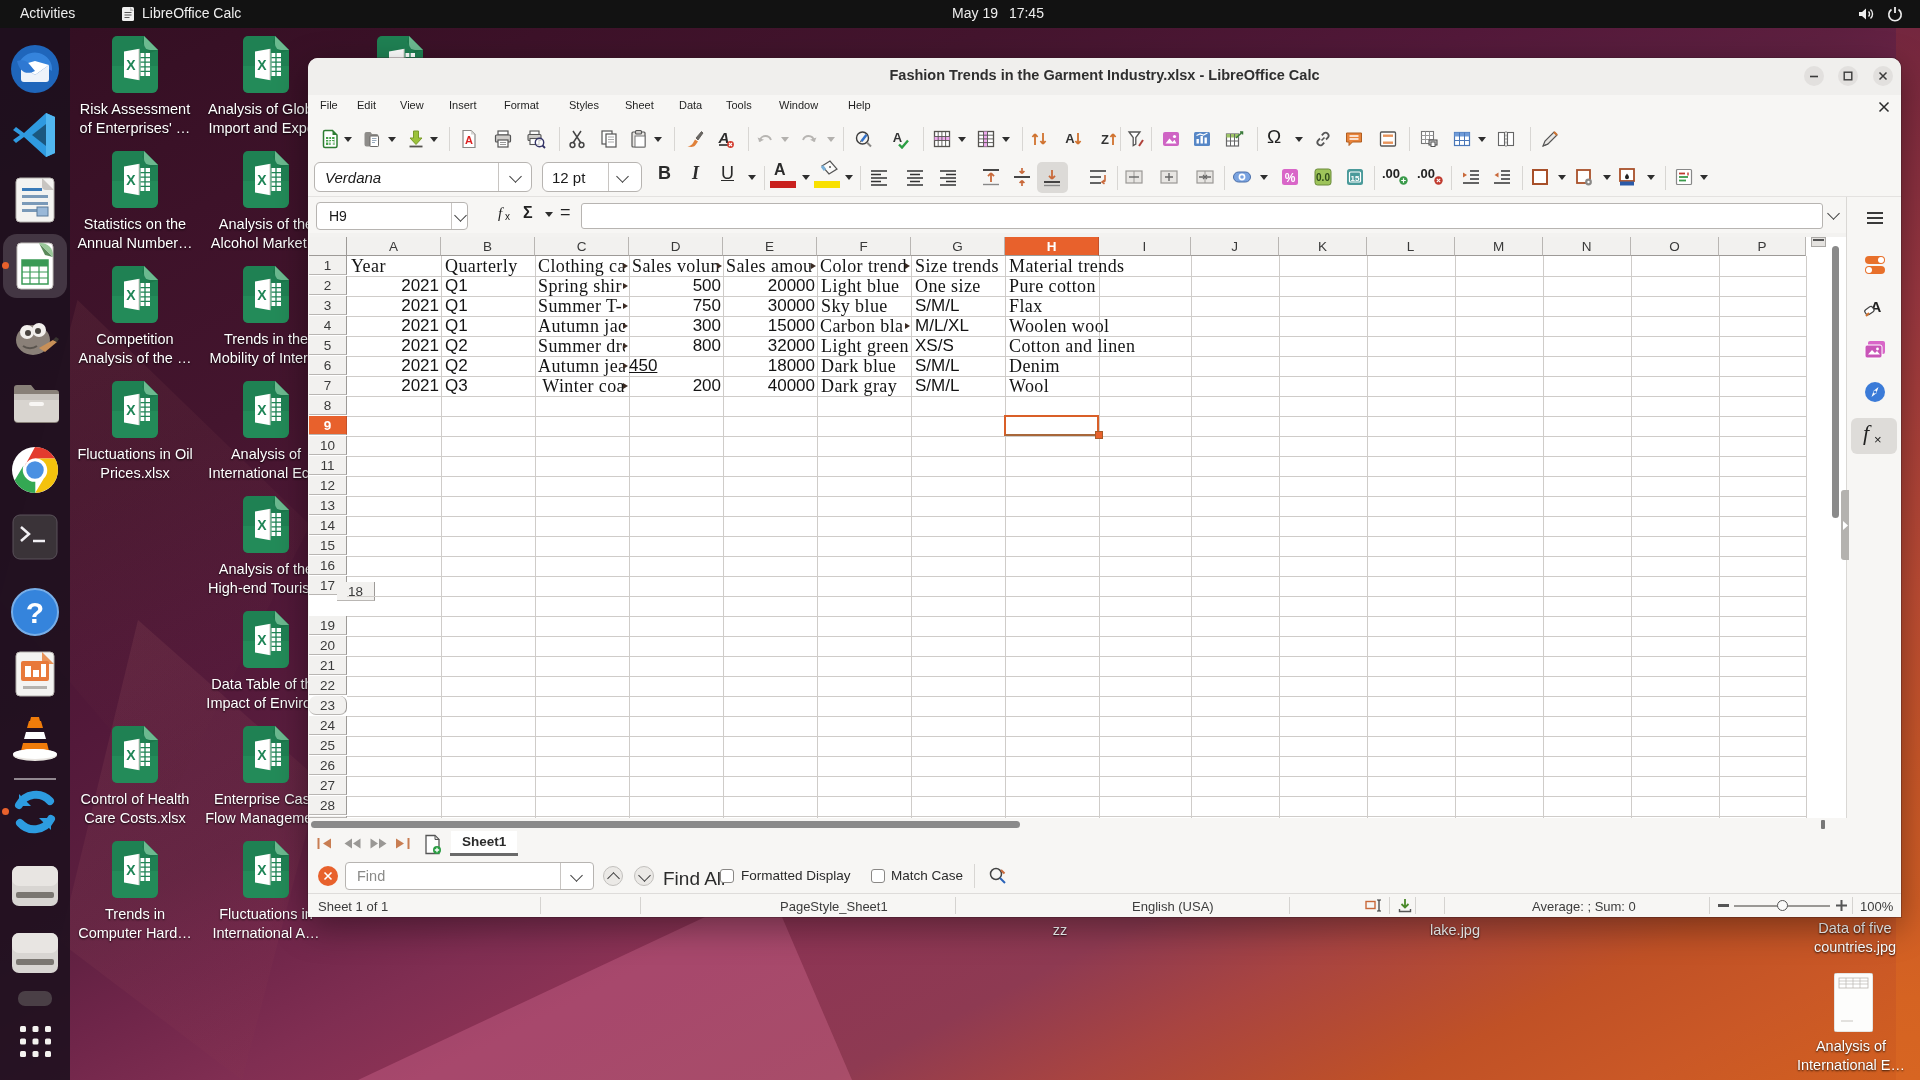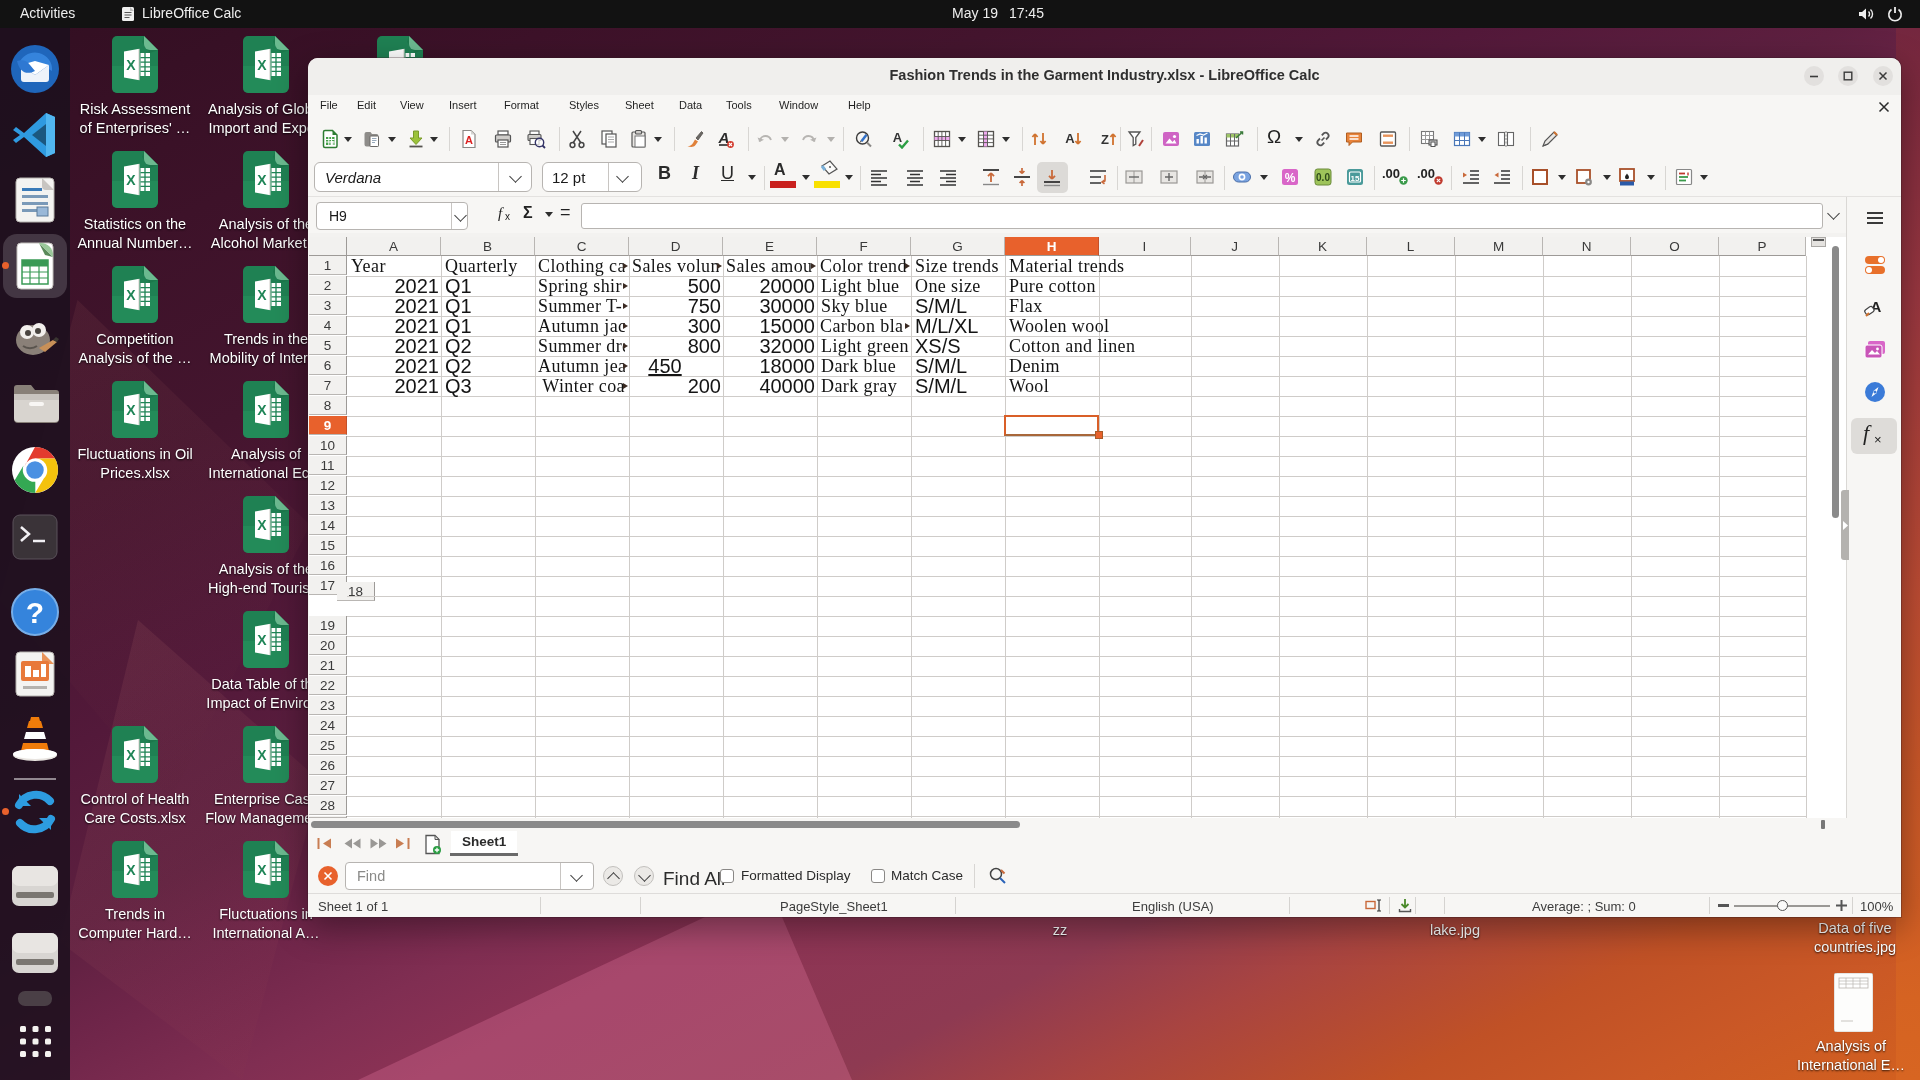--- a/index.html
+++ b/index.html
@@ -43,21 +43,21 @@
 .dd { position:absolute; width:0; height:0; border-left:4.5px solid transparent; border-right:4.5px solid transparent; border-top:5.5px solid #2e2e2e; }
 .combo { position:absolute; background:#fff; border:1px solid #b7b4b1; border-radius:6px; }
 .chev { position:absolute; width:9px; height:9px; border-left:1.6px solid #3c3c3c; border-bottom:1.6px solid #3c3c3c; transform:rotate(-45deg); }
 
 #gridwrap { position:absolute; left:1px; top:175px; width:1537px; height:585px; background:#fff; overflow:hidden; }
 .colhdr { position:absolute; top:4px; height:19px; background:#f2f1ef; border-right:1px solid #b9b6b3; border-bottom:1px solid #9d9a97; color:#3a3a3a; font-size:13.5px; text-align:center; line-height:19px; }
 .rowhdr { position:absolute; left:0px; width:38px; height:19px; background:#f2f1ef; border-right:1px solid #9d9a97; border-bottom:1px solid #b9b6b3; color:#3a3a3a; font-size:13.5px; text-align:center; line-height:19px; }
 .gl { position:absolute; background:#cfccc9; }
 .cell { position:absolute; height:20px; color:#141414; white-space:nowrap; overflow:visible; }
 .ser { font-family:"Liberation Serif", serif; font-size:18px; line-height:21px; letter-spacing:0.4px; }
-.san { font-size:20px; line-height:20.5px; }
+.san { font-size:17px; line-height:20.5px; }
 .num { text-align:right; }
 .ovf { position:absolute; width:0; height:0; border-top:3.5px solid transparent; border-bottom:3.5px solid transparent; border-left:5px solid #3a2a22; }
 
 #hscroll { position:absolute; left:0; top:760px; width:1537px; height:13px; background:#f7f6f4; }
 #tabbar { position:absolute; left:0; top:773px; width:1593px; height:26px; background:#f7f6f4; }
 #findbar { position:absolute; left:0; top:799px; width:1593px; height:37px; background:#f7f6f4; border-bottom:1px solid #dedcda; }
 #statusbar { position:absolute; left:0; top:836px; width:1593px; height:23px; background:#f7f6f4; font-size:13px; color:#3c3c3c; }
 #sidebar { position:absolute; left:1538px; top:139px; width:55px; height:621px; background:#f7f6f4; border-left:1px solid #dad8d5; }
 .sbicon { position:absolute; left:16px; width:24px; height:24px; }
 </style>
@@ -841,21 +841,21 @@
         <div class="rowhdr" style="top:263px;">13</div>
         <div class="rowhdr" style="top:283px;">14</div>
         <div class="rowhdr" style="top:303px;">15</div>
         <div class="rowhdr" style="top:323px;">16</div>
         <div class="rowhdr" style="top:343px;">17</div>
         <div class="rowhdr" style="top:349px;margin-left:28px;">18</div>
         <div class="rowhdr" style="top:383px;">19</div>
         <div class="rowhdr" style="top:403px;">20</div>
         <div class="rowhdr" style="top:423px;">21</div>
         <div class="rowhdr" style="top:443px;">22</div>
-        <div class="rowhdr" style="top:463px;">23</div>
+        <div class="rowhdr" style="top:463px;border-radius:7px;">23</div>
         <div class="rowhdr" style="top:483px;">24</div>
         <div class="rowhdr" style="top:503px;">25</div>
         <div class="rowhdr" style="top:523px;">26</div>
         <div class="rowhdr" style="top:543px;">27</div>
         <div class="rowhdr" style="top:563px;">28</div>
         <div class="rowhdr" style="top:583px;height:2px;line-height:2px;"></div>
       </div>
     <div class="gl" style="left:132px;top:23px;width:1px;height:562px;"></div>
       <div class="gl" style="left:226px;top:23px;width:1px;height:562px;"></div>
       <div class="gl" style="left:320px;top:23px;width:1px;height:562px;"></div>
@@ -947,21 +947,21 @@
         <div class="ovf" style="left:314px;top:110px;"></div>
         <div class="cell san num" style="left:320px;top:103px;width:92px;text-align:right;">800</div>
         <div class="cell san num" style="left:414px;top:103px;width:92px;text-align:right;">32000</div>
         <div class="cell ser" style="left:512px;top:103px;">Light green</div>
         <div class="cell san" style="left:606px;top:103px;">XS/S</div>
         <div class="cell ser" style="left:700px;top:103px;">Cotton and linen</div>
         <div class="cell san num" style="left:38px;top:123px;width:92px;text-align:right;">2021</div>
         <div class="cell san" style="left:136px;top:123px;">Q2</div>
         <div class="cell ser" style="left:229px;top:123px;width:87px;overflow:hidden;">Autumn jea</div>
         <div class="ovf" style="left:314px;top:130px;"></div>
-        <div class="cell san num" style="left:310px;top:123px;width:92px;text-align:center;text-decoration:underline;">450</div>
+        <div class="cell san num" style="left:320px;top:123px;width:92px;text-align:left;text-decoration:underline;">450</div>
         <div class="cell san num" style="left:414px;top:123px;width:92px;text-align:right;">18000</div>
         <div class="cell ser" style="left:512px;top:123px;">Dark blue</div>
         <div class="cell san" style="left:606px;top:123px;">S/M/L</div>
         <div class="cell ser" style="left:700px;top:123px;">Denim</div>
         <div class="cell san num" style="left:38px;top:143px;width:92px;text-align:right;">2021</div>
         <div class="cell san" style="left:136px;top:143px;">Q3</div>
         <div class="cell ser" style="left:229px;top:143px;width:87px;overflow:hidden;text-align:right;">Winter coa</div>
         <div class="ovf" style="left:314px;top:150px;"></div>
         <div class="cell san num" style="left:320px;top:143px;width:92px;text-align:right;">200</div>
         <div class="cell san num" style="left:414px;top:143px;width:92px;text-align:right;">40000</div>

